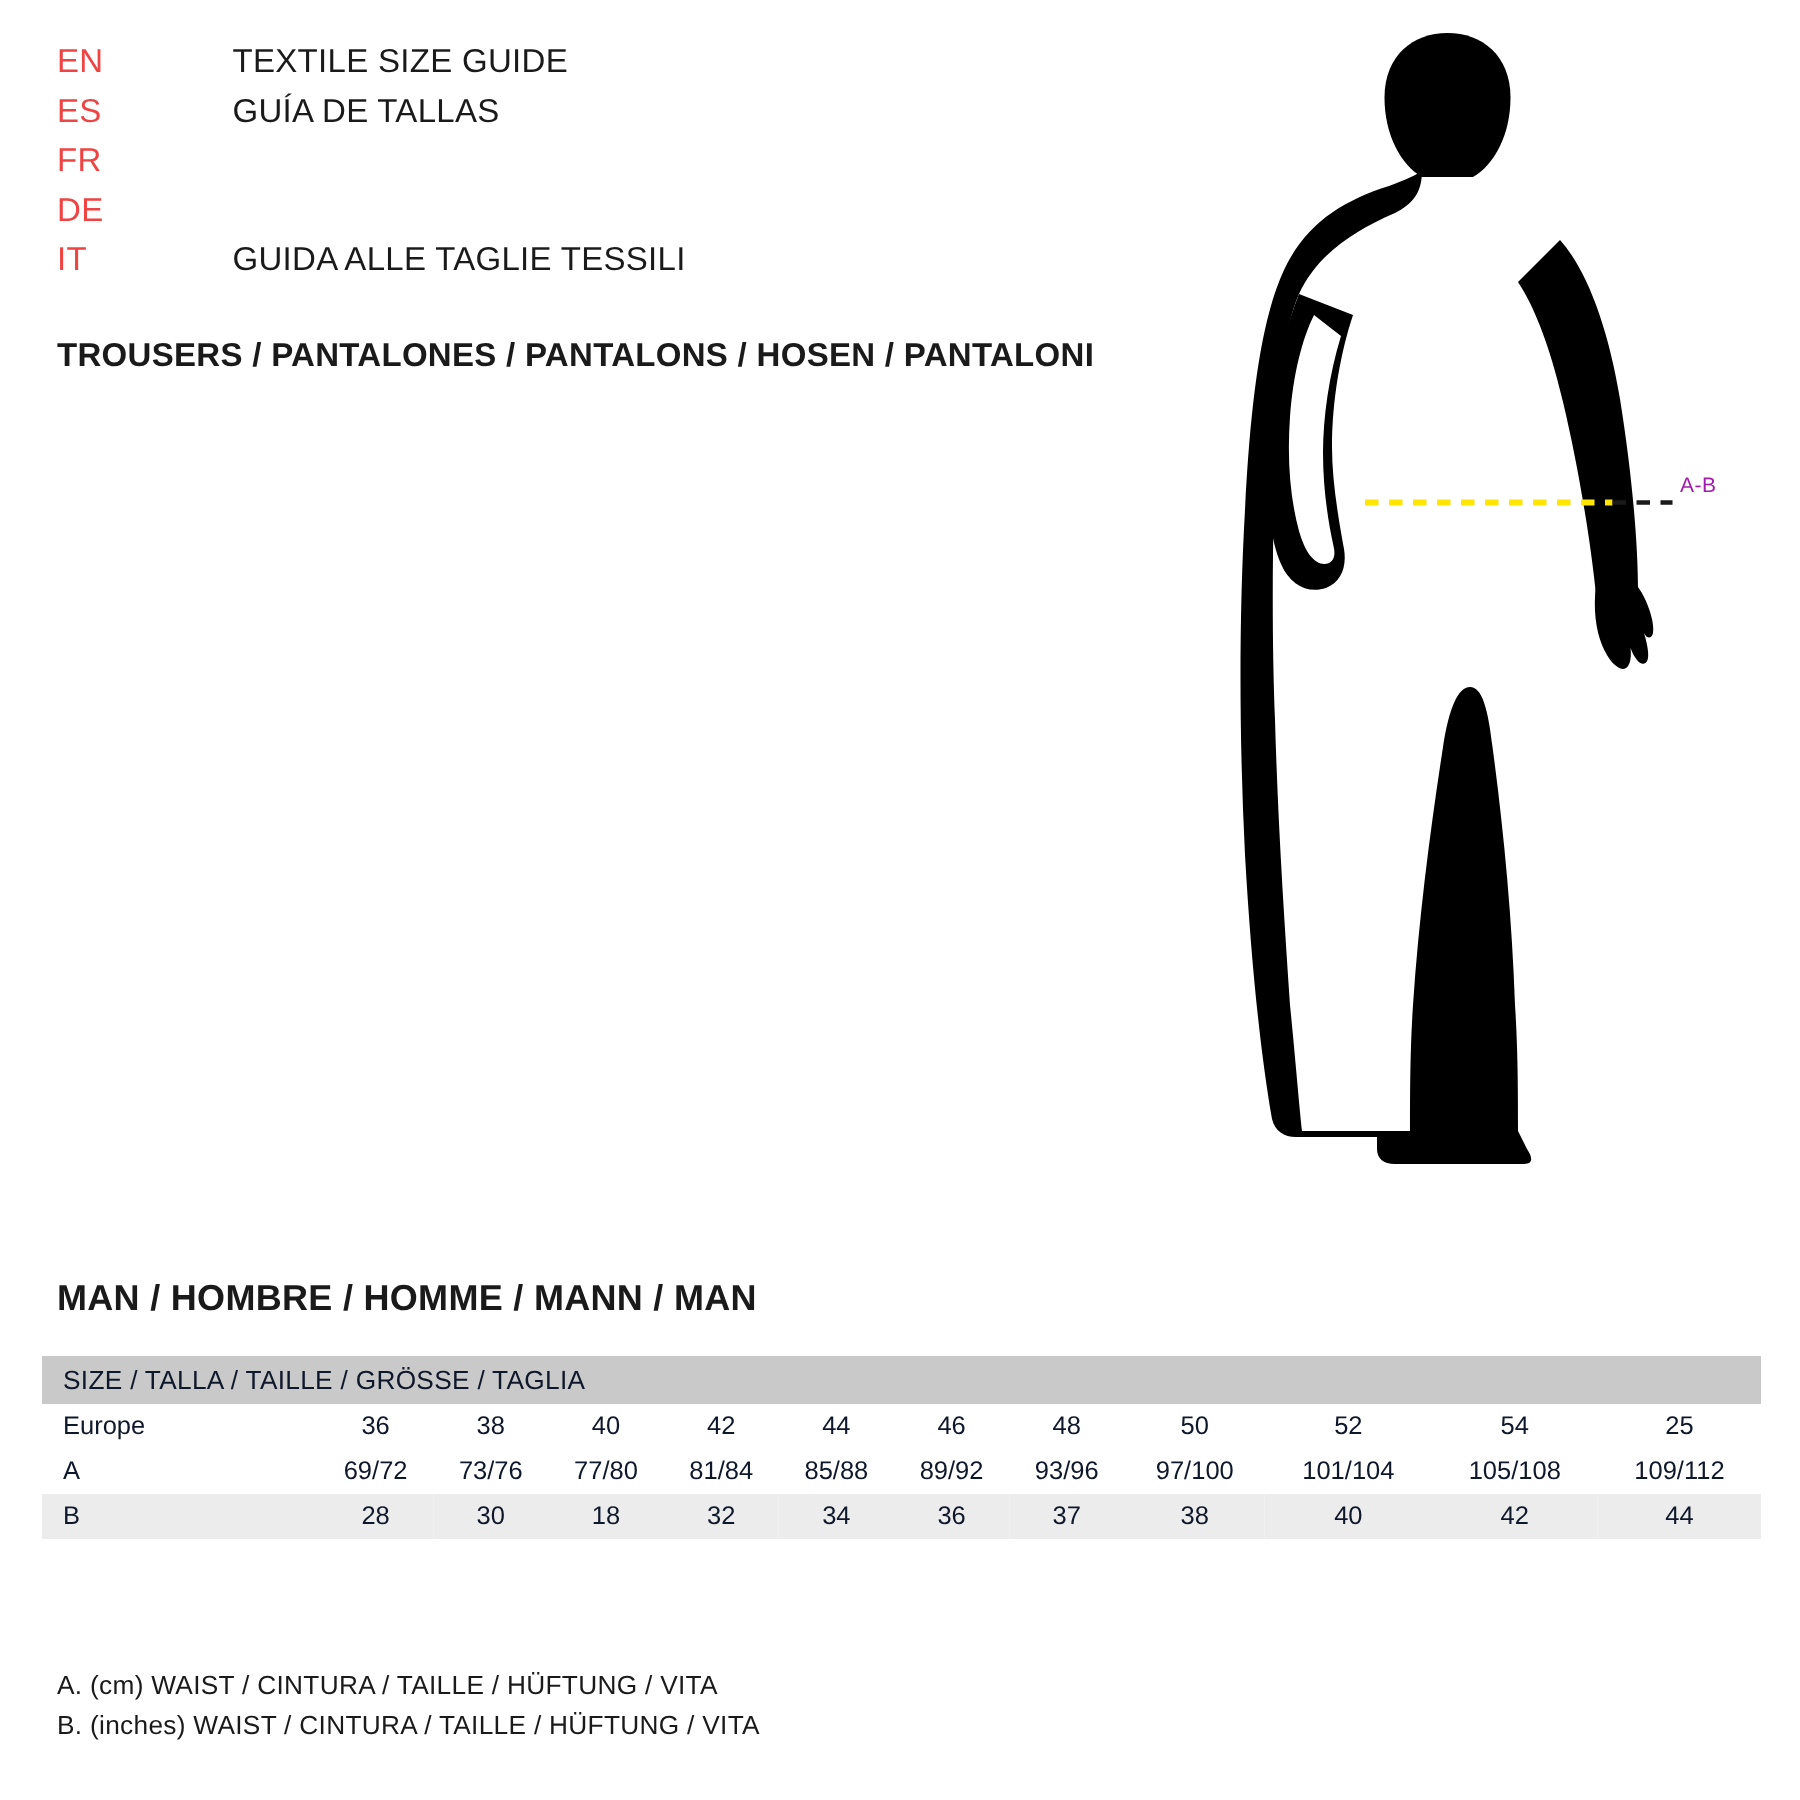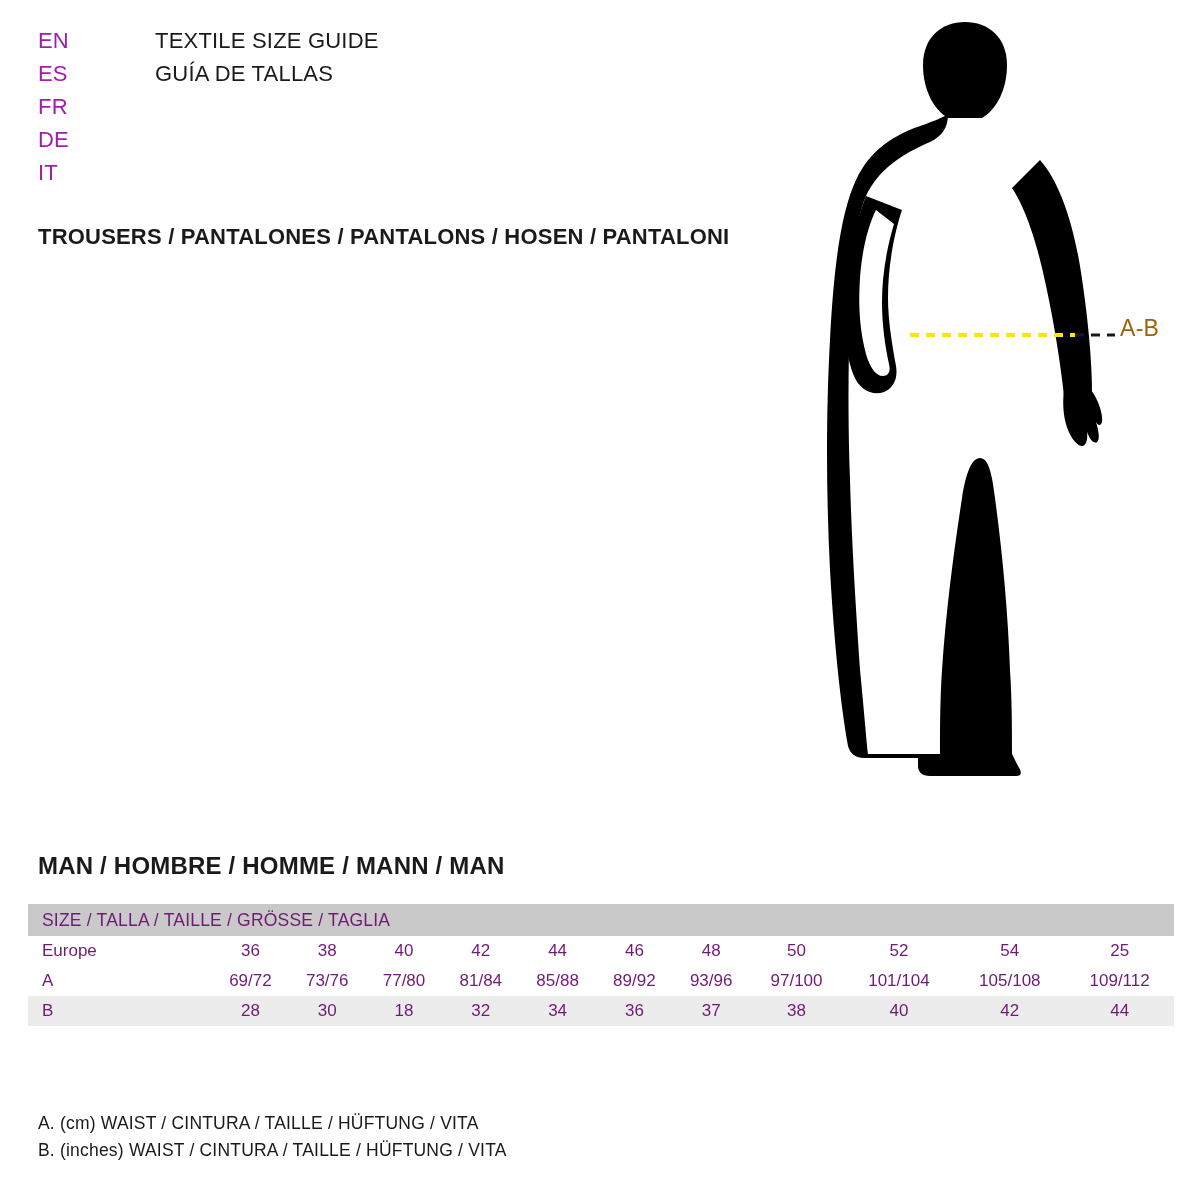--- a/index.html
+++ b/index.html
@@ -25,21 +25,21 @@
   }
   .lang-row {
     display: flex;
     align-items: baseline;
     height: 33px;
   }
   .lang-code {
     width: 74px;
     font-size: 22px;
     letter-spacing: 0.2px;
-    color: #a21caf;
+    color: #ef4444;
   }
   .lang-text {
     font-size: 22px;
     letter-spacing: 0.2px;
     color: #1a1a1a;
     white-space: nowrap;
     margin-left: 43px;
   }
   #garment-title {
     position: absolute;
@@ -58,22 +58,22 @@
     top: 10px;
     width: 410px;
     height: 800px;
   }
   #figure-svg { display: block; }
 
   #ab-label {
     position: absolute;
     left: 1120px;
     top: 315px;
-    font-size: 23px;
-    color: #a16207;
+    font-size: 14px;
+    color: #a21caf;
     letter-spacing: 0.3px;
   }
 
   
   #man-title {
     position: absolute;
     left: 38px;
     top: 852px;
     font-size: 24px;
     font-weight: bold;
@@ -87,21 +87,21 @@
     top: 904px;
     width: 1146px;
     border-collapse: collapse;
     font-size: 17px;
   }
   #size-table td, #size-table th {
     padding: 0;
     height: 30px;
     text-align: center;
     font-weight: normal;
-    color: #701a75;
+    color: #0f172a;
   }
   #size-table th.head-cell {
     text-align: left;
     padding-left: 14px;
     font-weight: normal;
     font-size: 17.5px;
     letter-spacing: 0.2px;
   }
   #size-table tr.header-row { background: #c9c9c9; height: 32px; }
   #size-table tr.band-light { background: #ffffff; }
@@ -135,20 +135,21 @@
     <span class="lang-text">GUÍA DE TALLAS</span>
   </div>
   <div class="lang-row">
     <span class="lang-code">FR</span>
   </div>
   <div class="lang-row">
     <span class="lang-code">DE</span>
   </div>
   <div class="lang-row">
     <span class="lang-code">IT</span>
+    <span class="lang-text">GUIDA ALLE TAGLIE TESSILI</span>
   </div>
 </div>
 
 <div id="garment-title">TROUSERS / PANTALONES / PANTALONS / HOSEN / PANTALONI</div>
 
 <div id="figure-area">
   <svg id="figure-svg" width="410" height="800" viewBox="0 0 410 800" xmlns="http://www.w3.org/2000/svg">
 
     <path fill="#000000" d="M133 55 C133 27 152 12 175 12 C198 12 217 27 217 55 C217 80 206 100 192 108 L158 108 C144 100 133 80 133 55 Z"></path>
 

